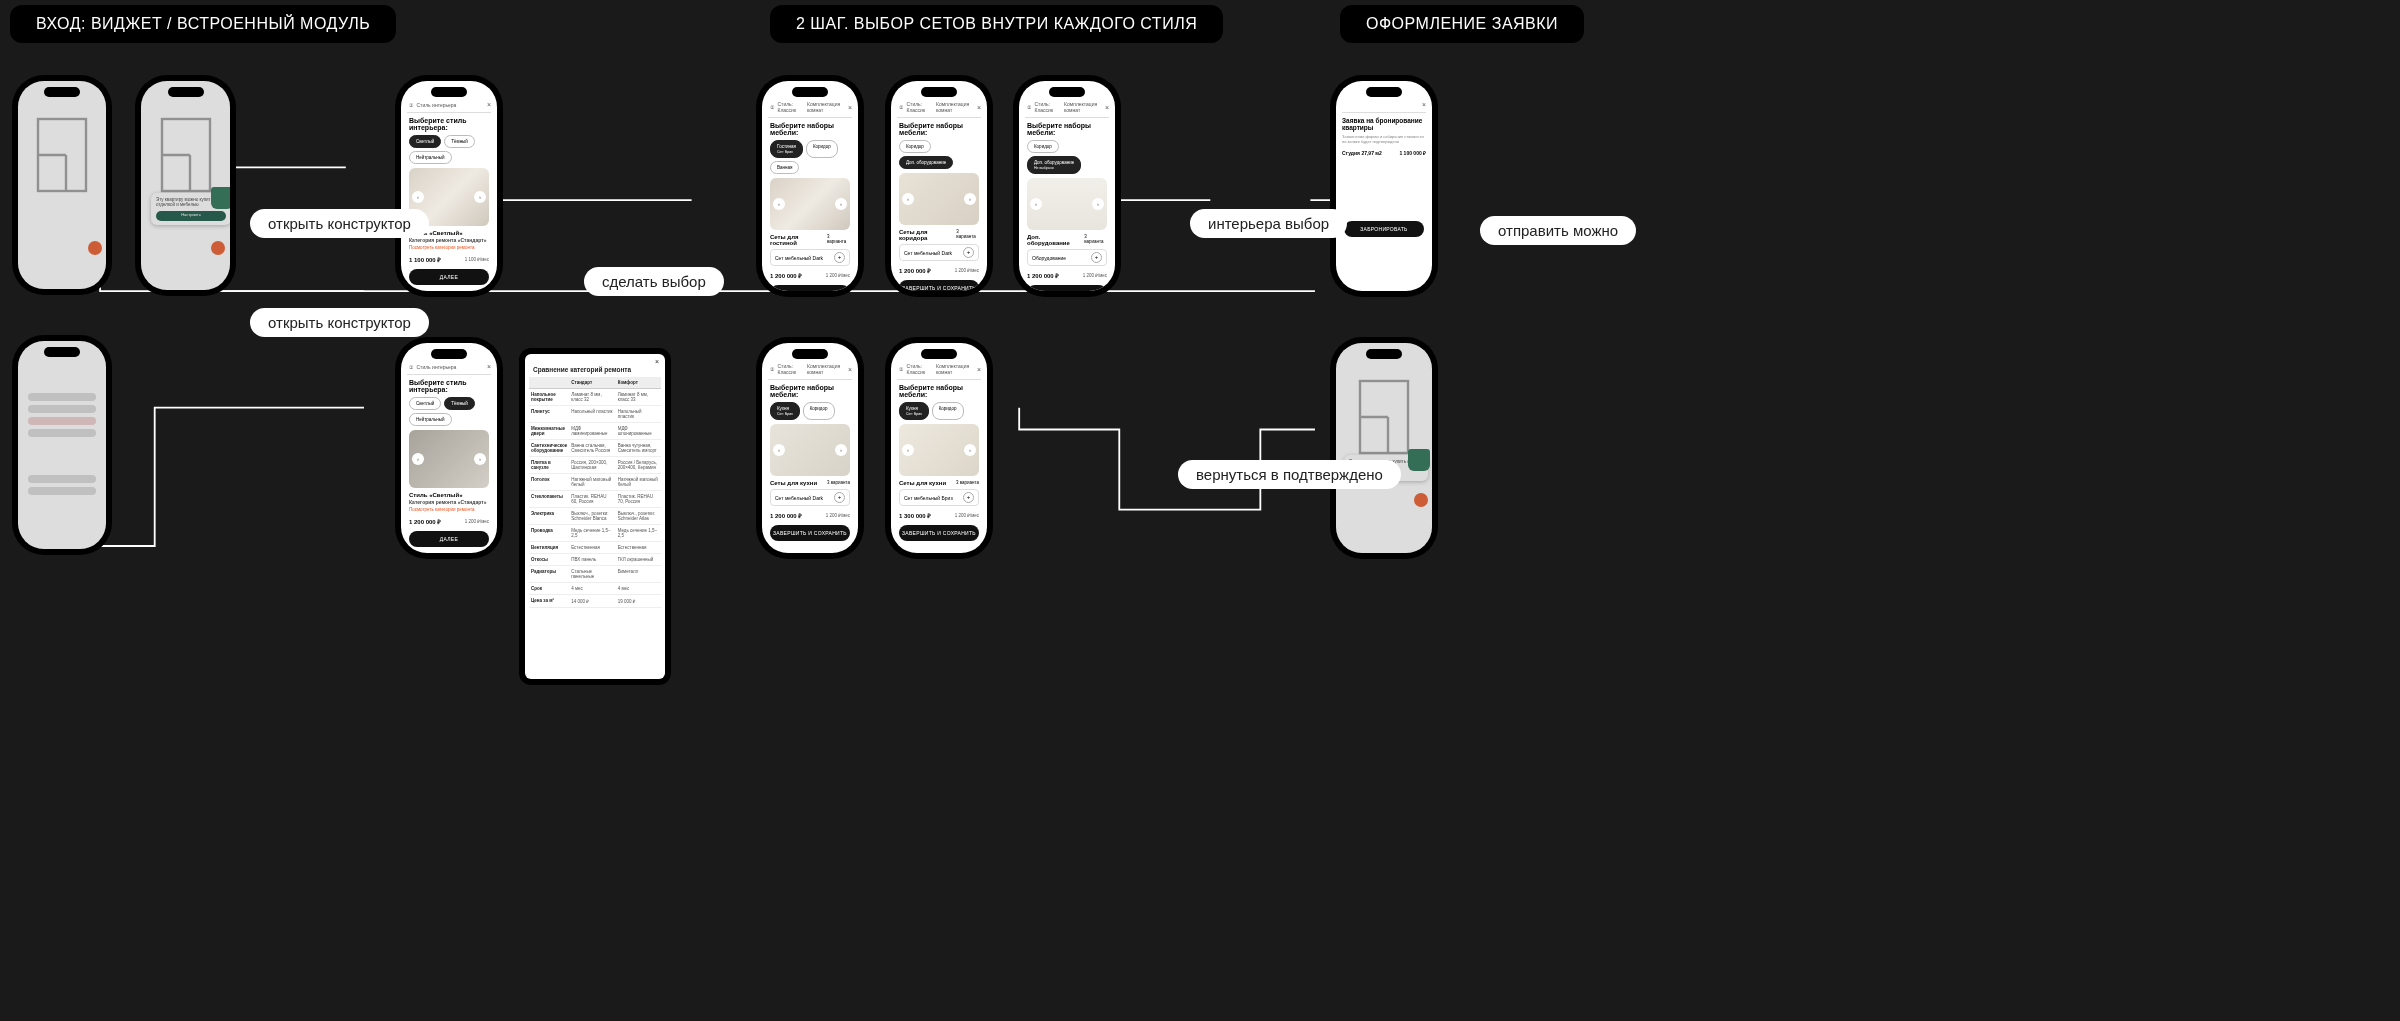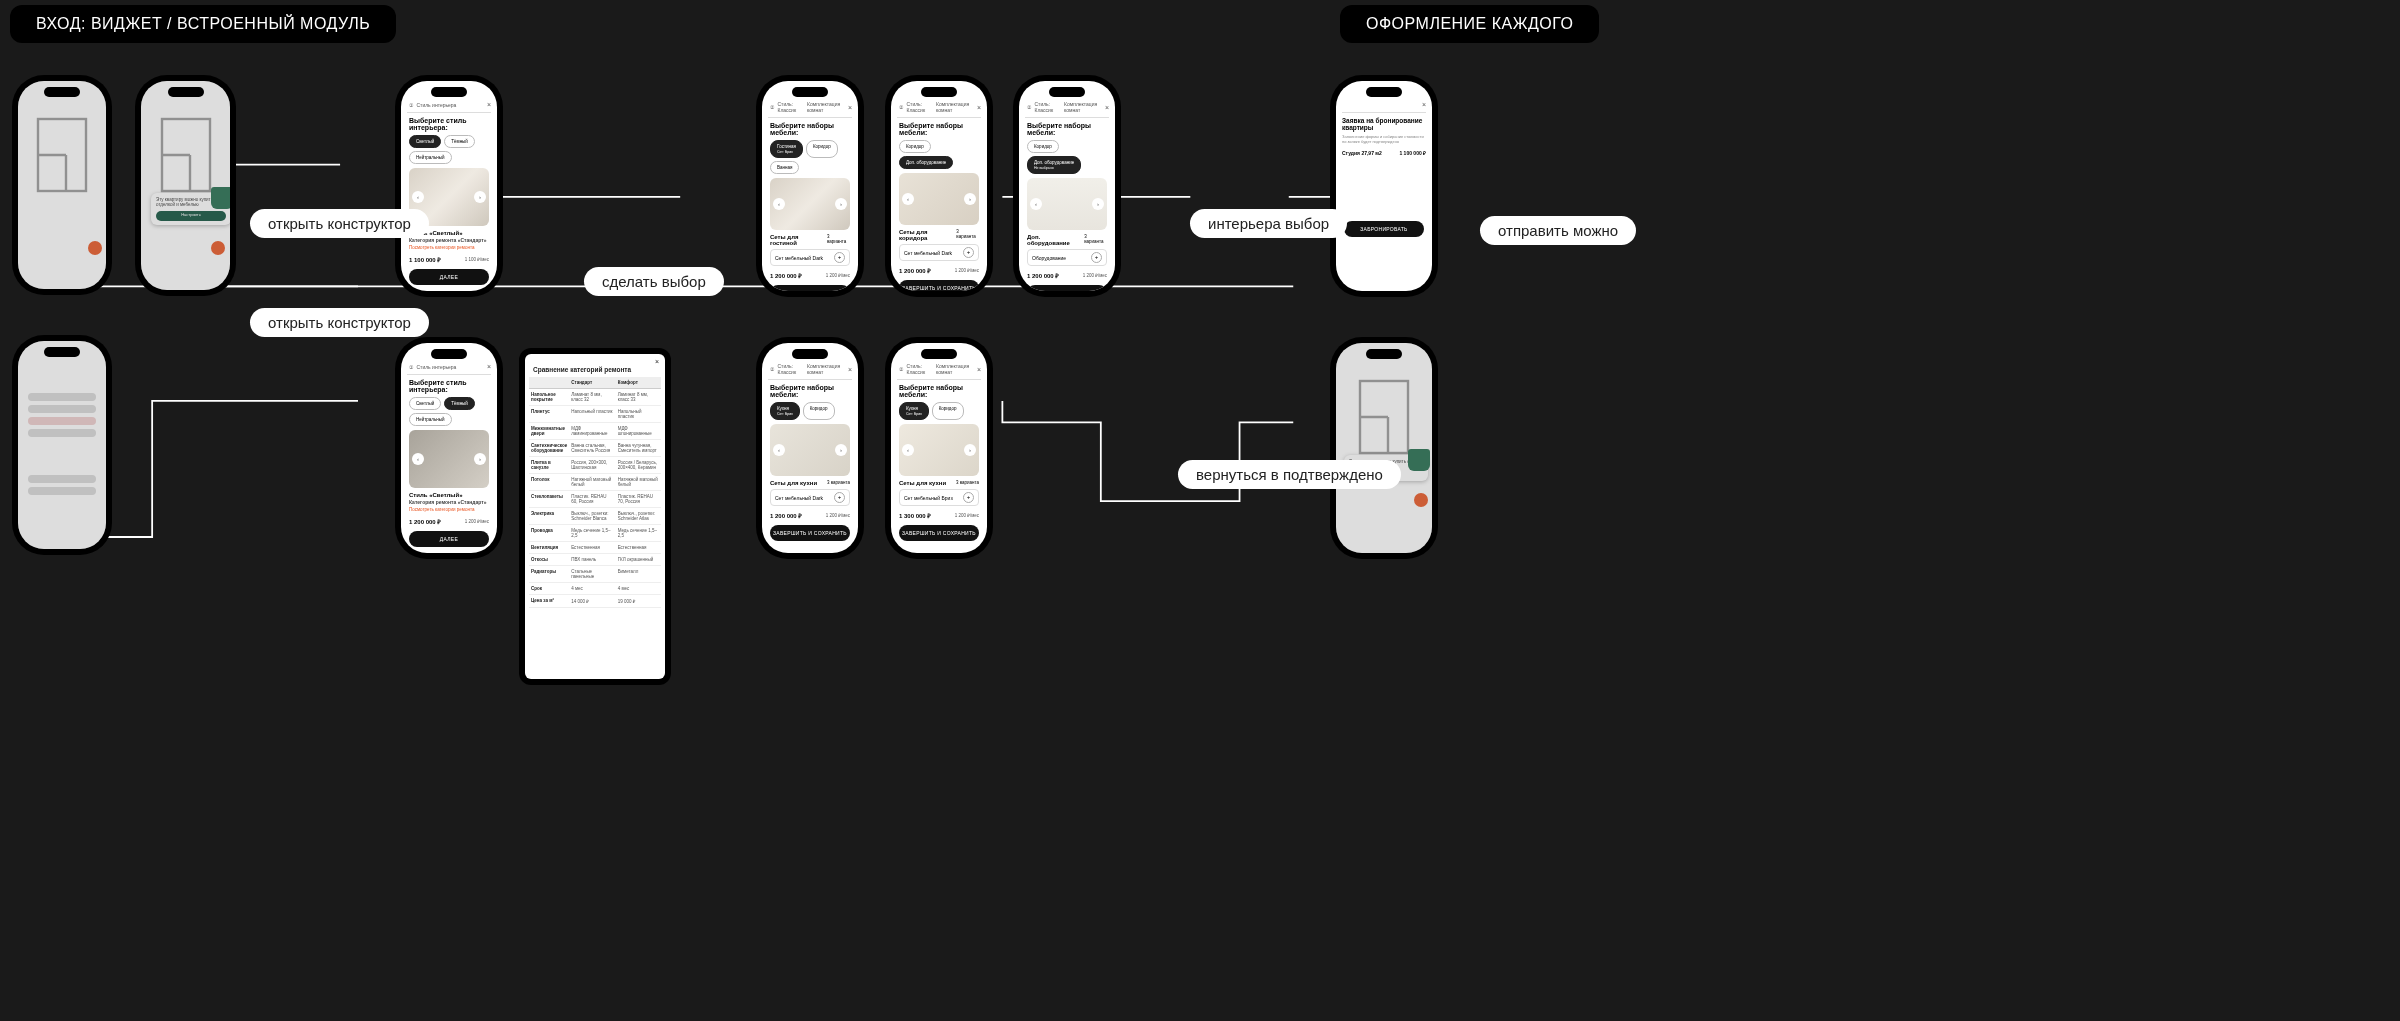--- a/index.html
+++ b/index.html
@@ -10,20 +10,21 @@
   width: 2400px;
   height: 1021px;
   font-family: Arial, Helvetica, sans-serif;
   color: #fff;
   overflow: hidden;
 }
 .wrap {
   position: relative;
   width: 2148px;
   height: 1021px;
+  padding-left: 36px;
 }
 
 .stage-pill {
   position: absolute;
   background: #000;
   color: #fff;
   font-size: 16px;
   letter-spacing: 0.5px;
   padding: 10px 26px;
   border-radius: 12px;
@@ -213,21 +214,22 @@
     <path d="M1120 220 H1330"></path>
     <path d="M1440 220 H1560"></path>
     <path d="M110 297 V320 H400"></path>
     <path d="M62 560 V600 H170 V448 H400"></path>
     <path d="M1120 448 V472 H1230 V560 H1385 V472 H1445"></path>
     <path d="M170 320 H1445"></path>
   </g>
 </svg>
 
 <div class="stage-pill" style="left:10px;  top:5px;">ВХОД: ВИДЖЕТ / ВСТРОЕННЫЙ МОДУЛЬ</div>
-<div class="stage-pill" style="left:1340px;top:5px;">ОФОРМЛЕНИЕ КАЖДОГО</div>
+<div class="stage-pill" style="left:770px; top:5px;">2 ШАГ. ВЫБОР СЕТОВ ВНУТРИ КАЖДОГО СТИЛЯ</div>
+<div class="stage-pill" style="left:1340px;top:5px;">ОФОРМЛЕНИЕ ЗАЯВКИ</div>
 
 <div class="flow-label" style="left:250px; top:209px;">открыть конструктор</div>
 <div class="flow-label" style="left:250px; top:308px;">открыть конструктор</div>
 <div class="flow-label" style="left:584px; top:267px;text-align:center;">сделать выбор</div>
 <div class="flow-label" style="left:1190px;top:209px;">интерьера выбор</div>
 <div class="flow-label" style="left:1480px;top:216px;">отправить можно</div>
 <div class="flow-label" style="left:1178px;top:460px;">вернуться в подтверждено</div>
 
 <div class="phone dim" style="left:12px; top:75px; width:100px; height:220px;">
   <div class="screen">

